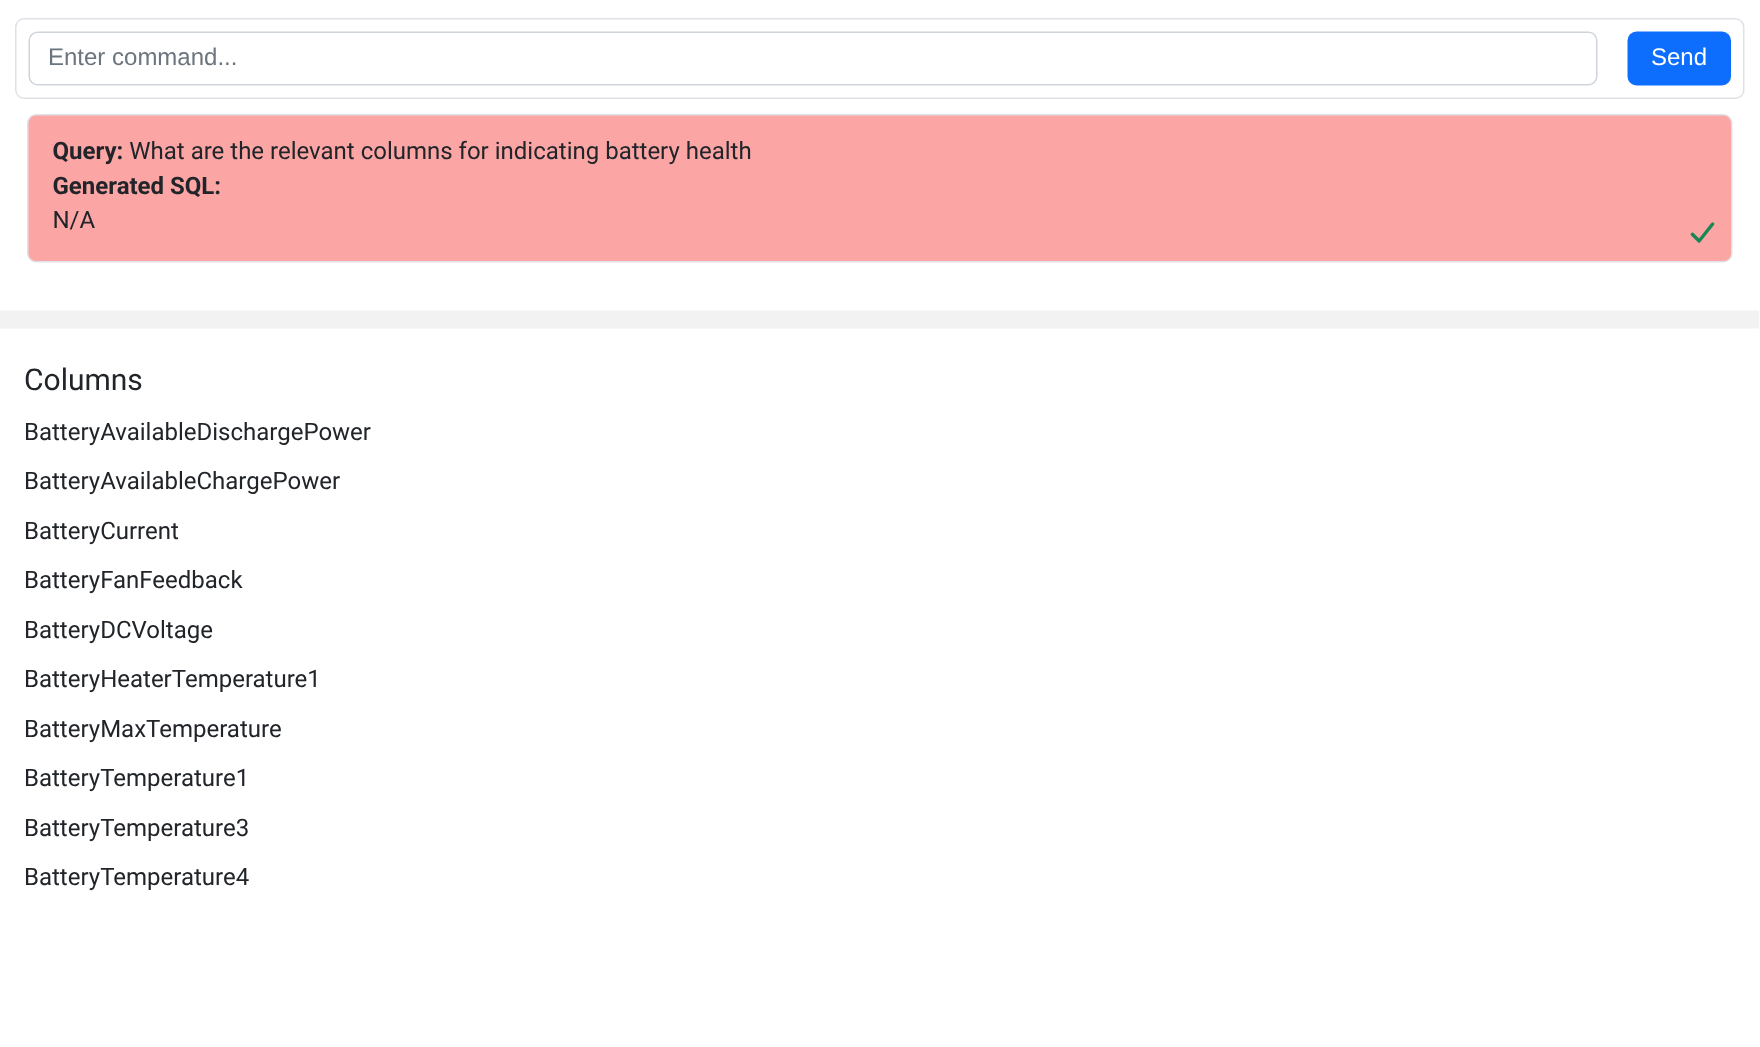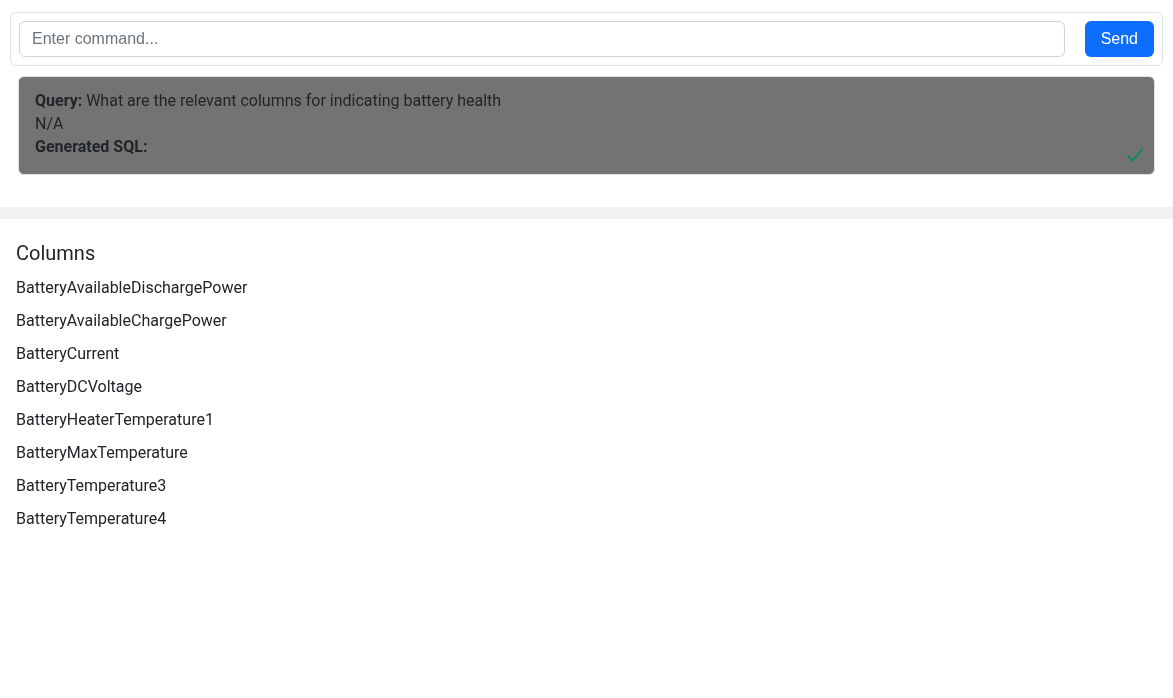--- a/index.html
+++ b/index.html
@@ -45,21 +45,21 @@
       font-size: 16px;
       font-weight: 400;
       cursor: pointer;
     }
     .result-card {
       margin: 6px 18px 10px 18px;
       border: 1px solid #dee2e6;
       border-radius: 6px;
       padding: 14px 16px;
       position: relative;
-      background: #737373;
+      background: #fca5a5;
     }
     .result-card .line {
       margin-bottom: 4px;
       color: #212529;
     }
     .result-card .label {
       font-weight: 700;
     }
     .check-icon {
       position: absolute;
@@ -99,36 +99,38 @@
     <input type="text" class="command-input" placeholder="Enter command..." style="">
     <button class="send-button">Send</button>
   </div>
 </div>
 
 <div class="result-card">
   <div class="line">
     <span class="label">Query:</span>
     <span>What are the relevant columns for indicating battery health</span>
   </div>
-  <div class="line">N/A</div>
   <div class="line">
     <span class="label">Generated SQL:</span>
   </div>
+  <div class="line">N/A</div>
   <span class="check-icon">
     <svg viewBox="0 0 16 16" fill="none" stroke="currentColor" stroke-width="2" stroke-linecap="round" stroke-linejoin="round">
       <polyline points="2,9 6,13 14,3"></polyline>
     </svg>
   </span>
 </div>
 
 <div class="separator"></div>
 
 <div class="columns-section">
   <div class="columns-heading">Columns</div>
   <div class="column-item">BatteryAvailableDischargePower</div>
   <div class="column-item">BatteryAvailableChargePower</div>
   <div class="column-item">BatteryCurrent</div>
+  <div class="column-item">BatteryFanFeedback</div>
   <div class="column-item">BatteryDCVoltage</div>
   <div class="column-item">BatteryHeaterTemperature1</div>
   <div class="column-item">BatteryMaxTemperature</div>
+  <div class="column-item">BatteryTemperature1</div>
   <div class="column-item">BatteryTemperature3</div>
   <div class="column-item">BatteryTemperature4</div>
 </div>
 
 </body></html>

